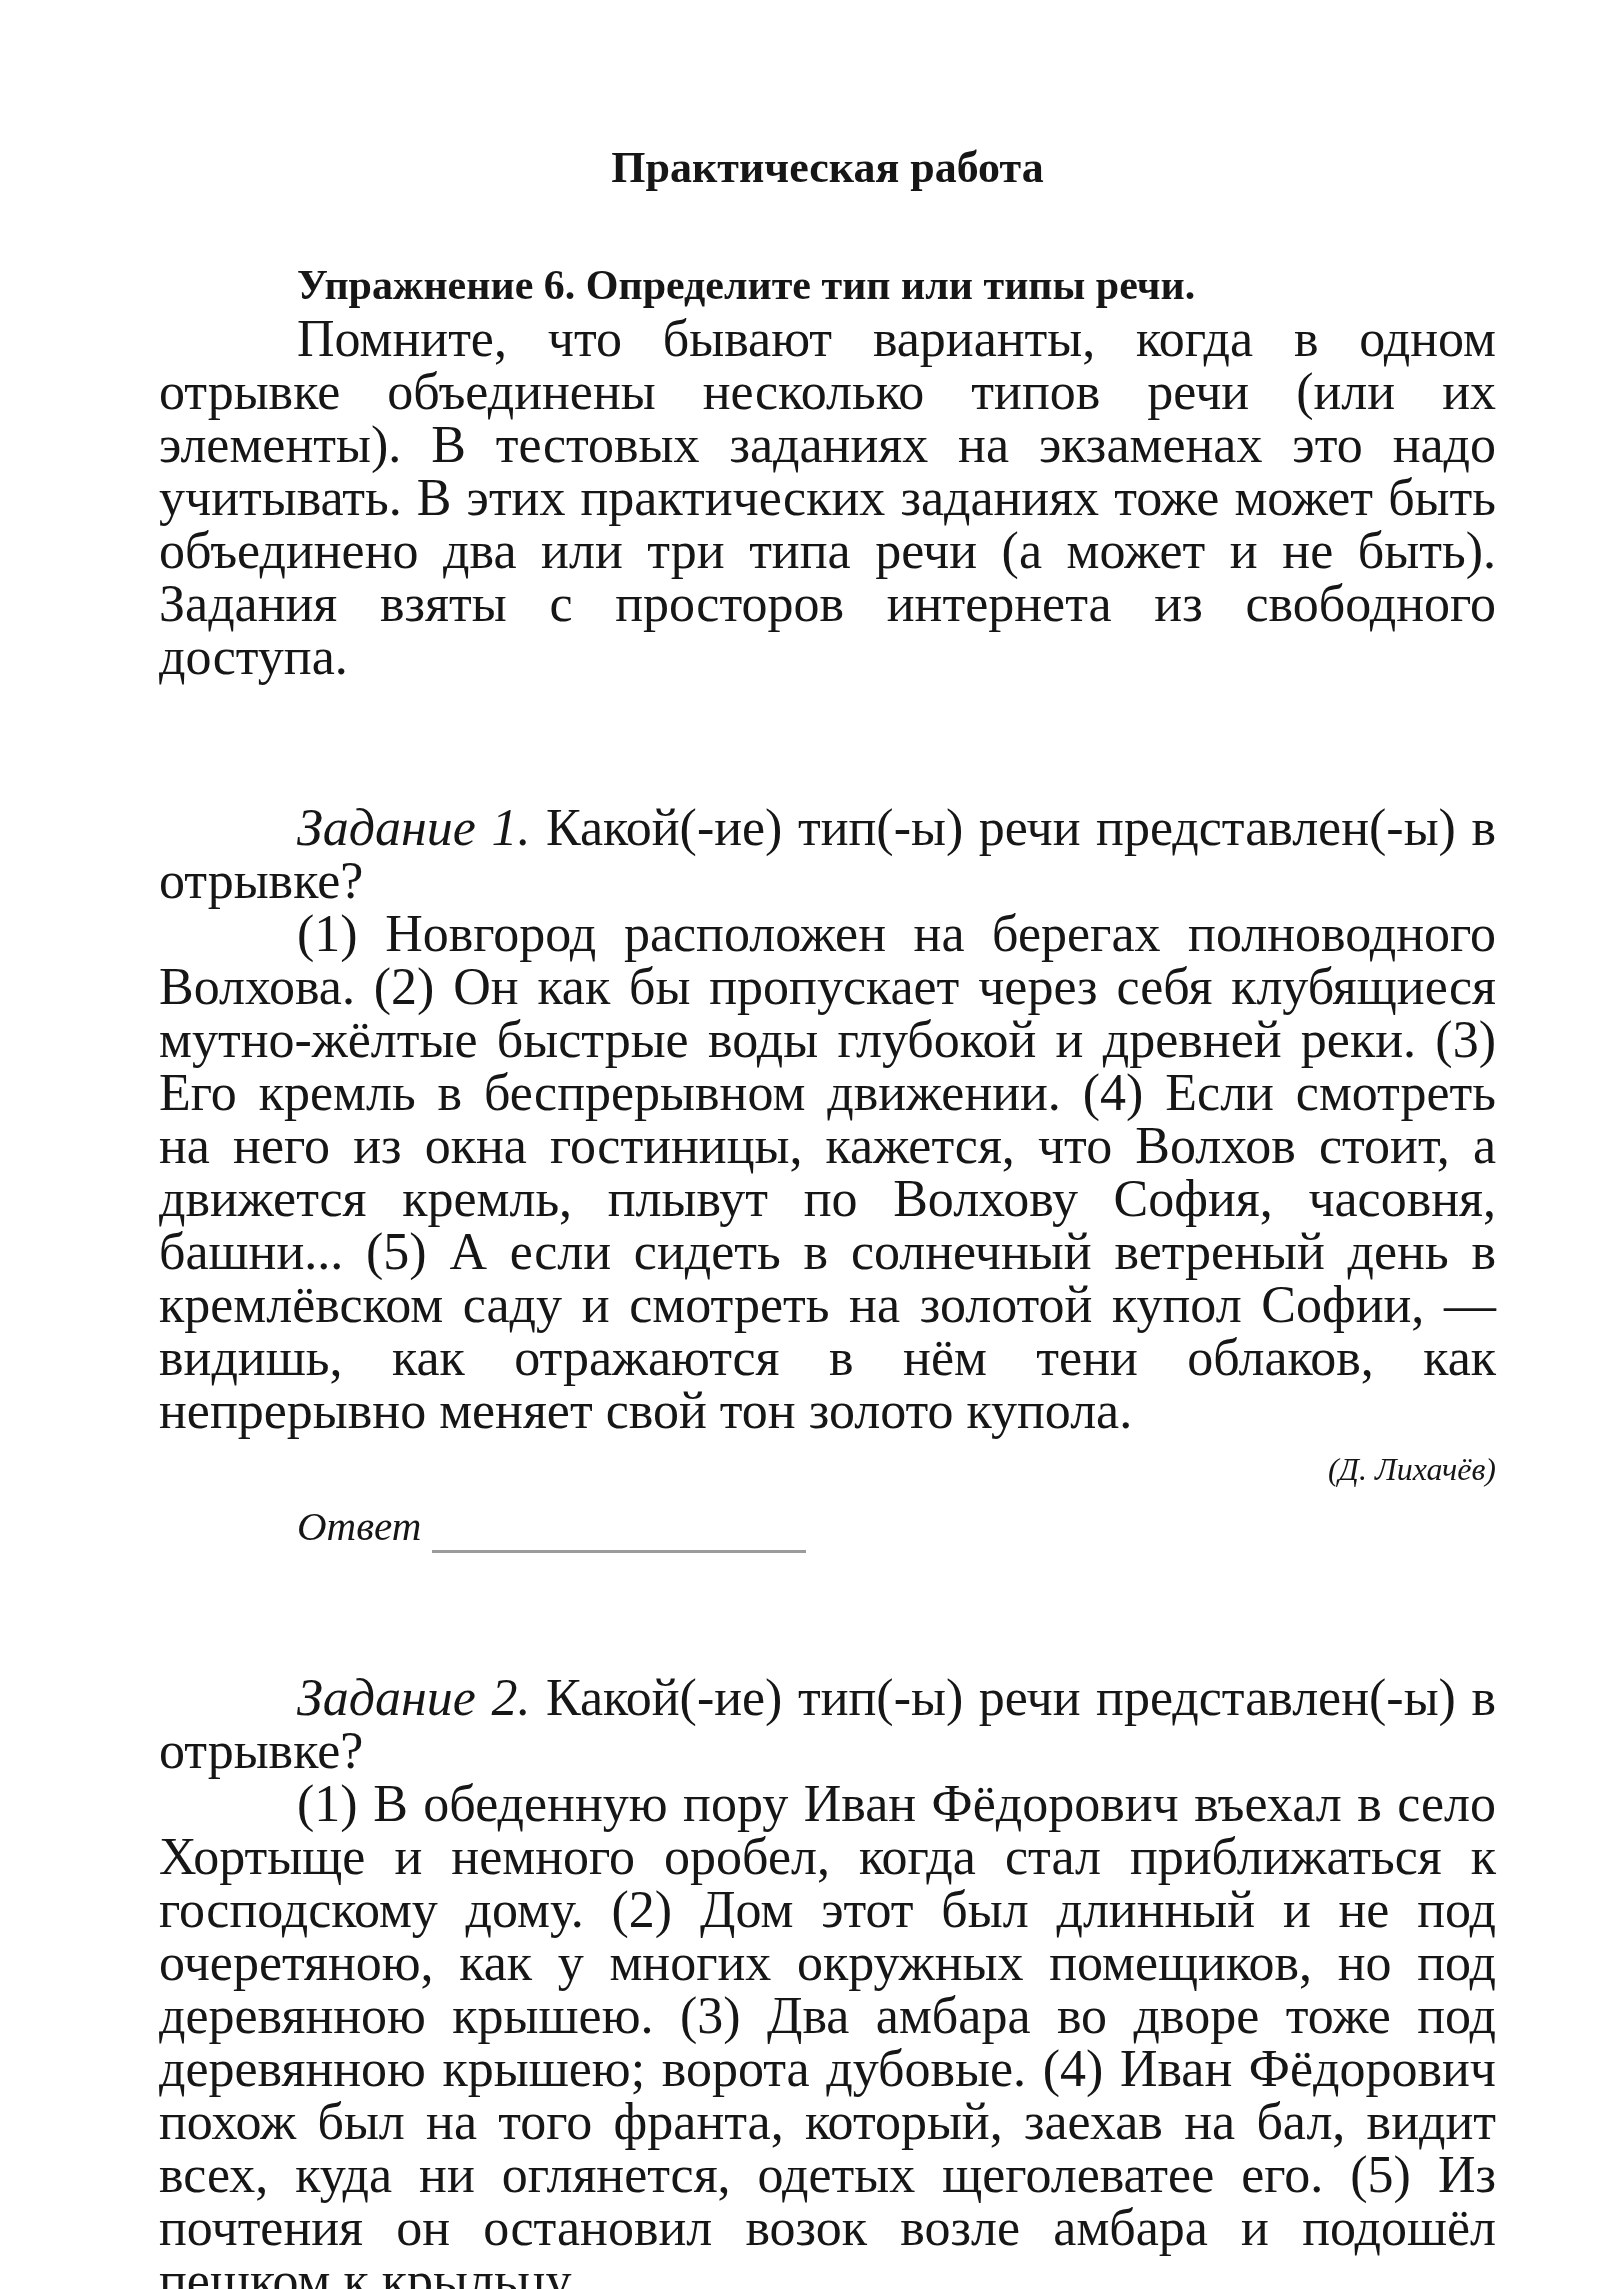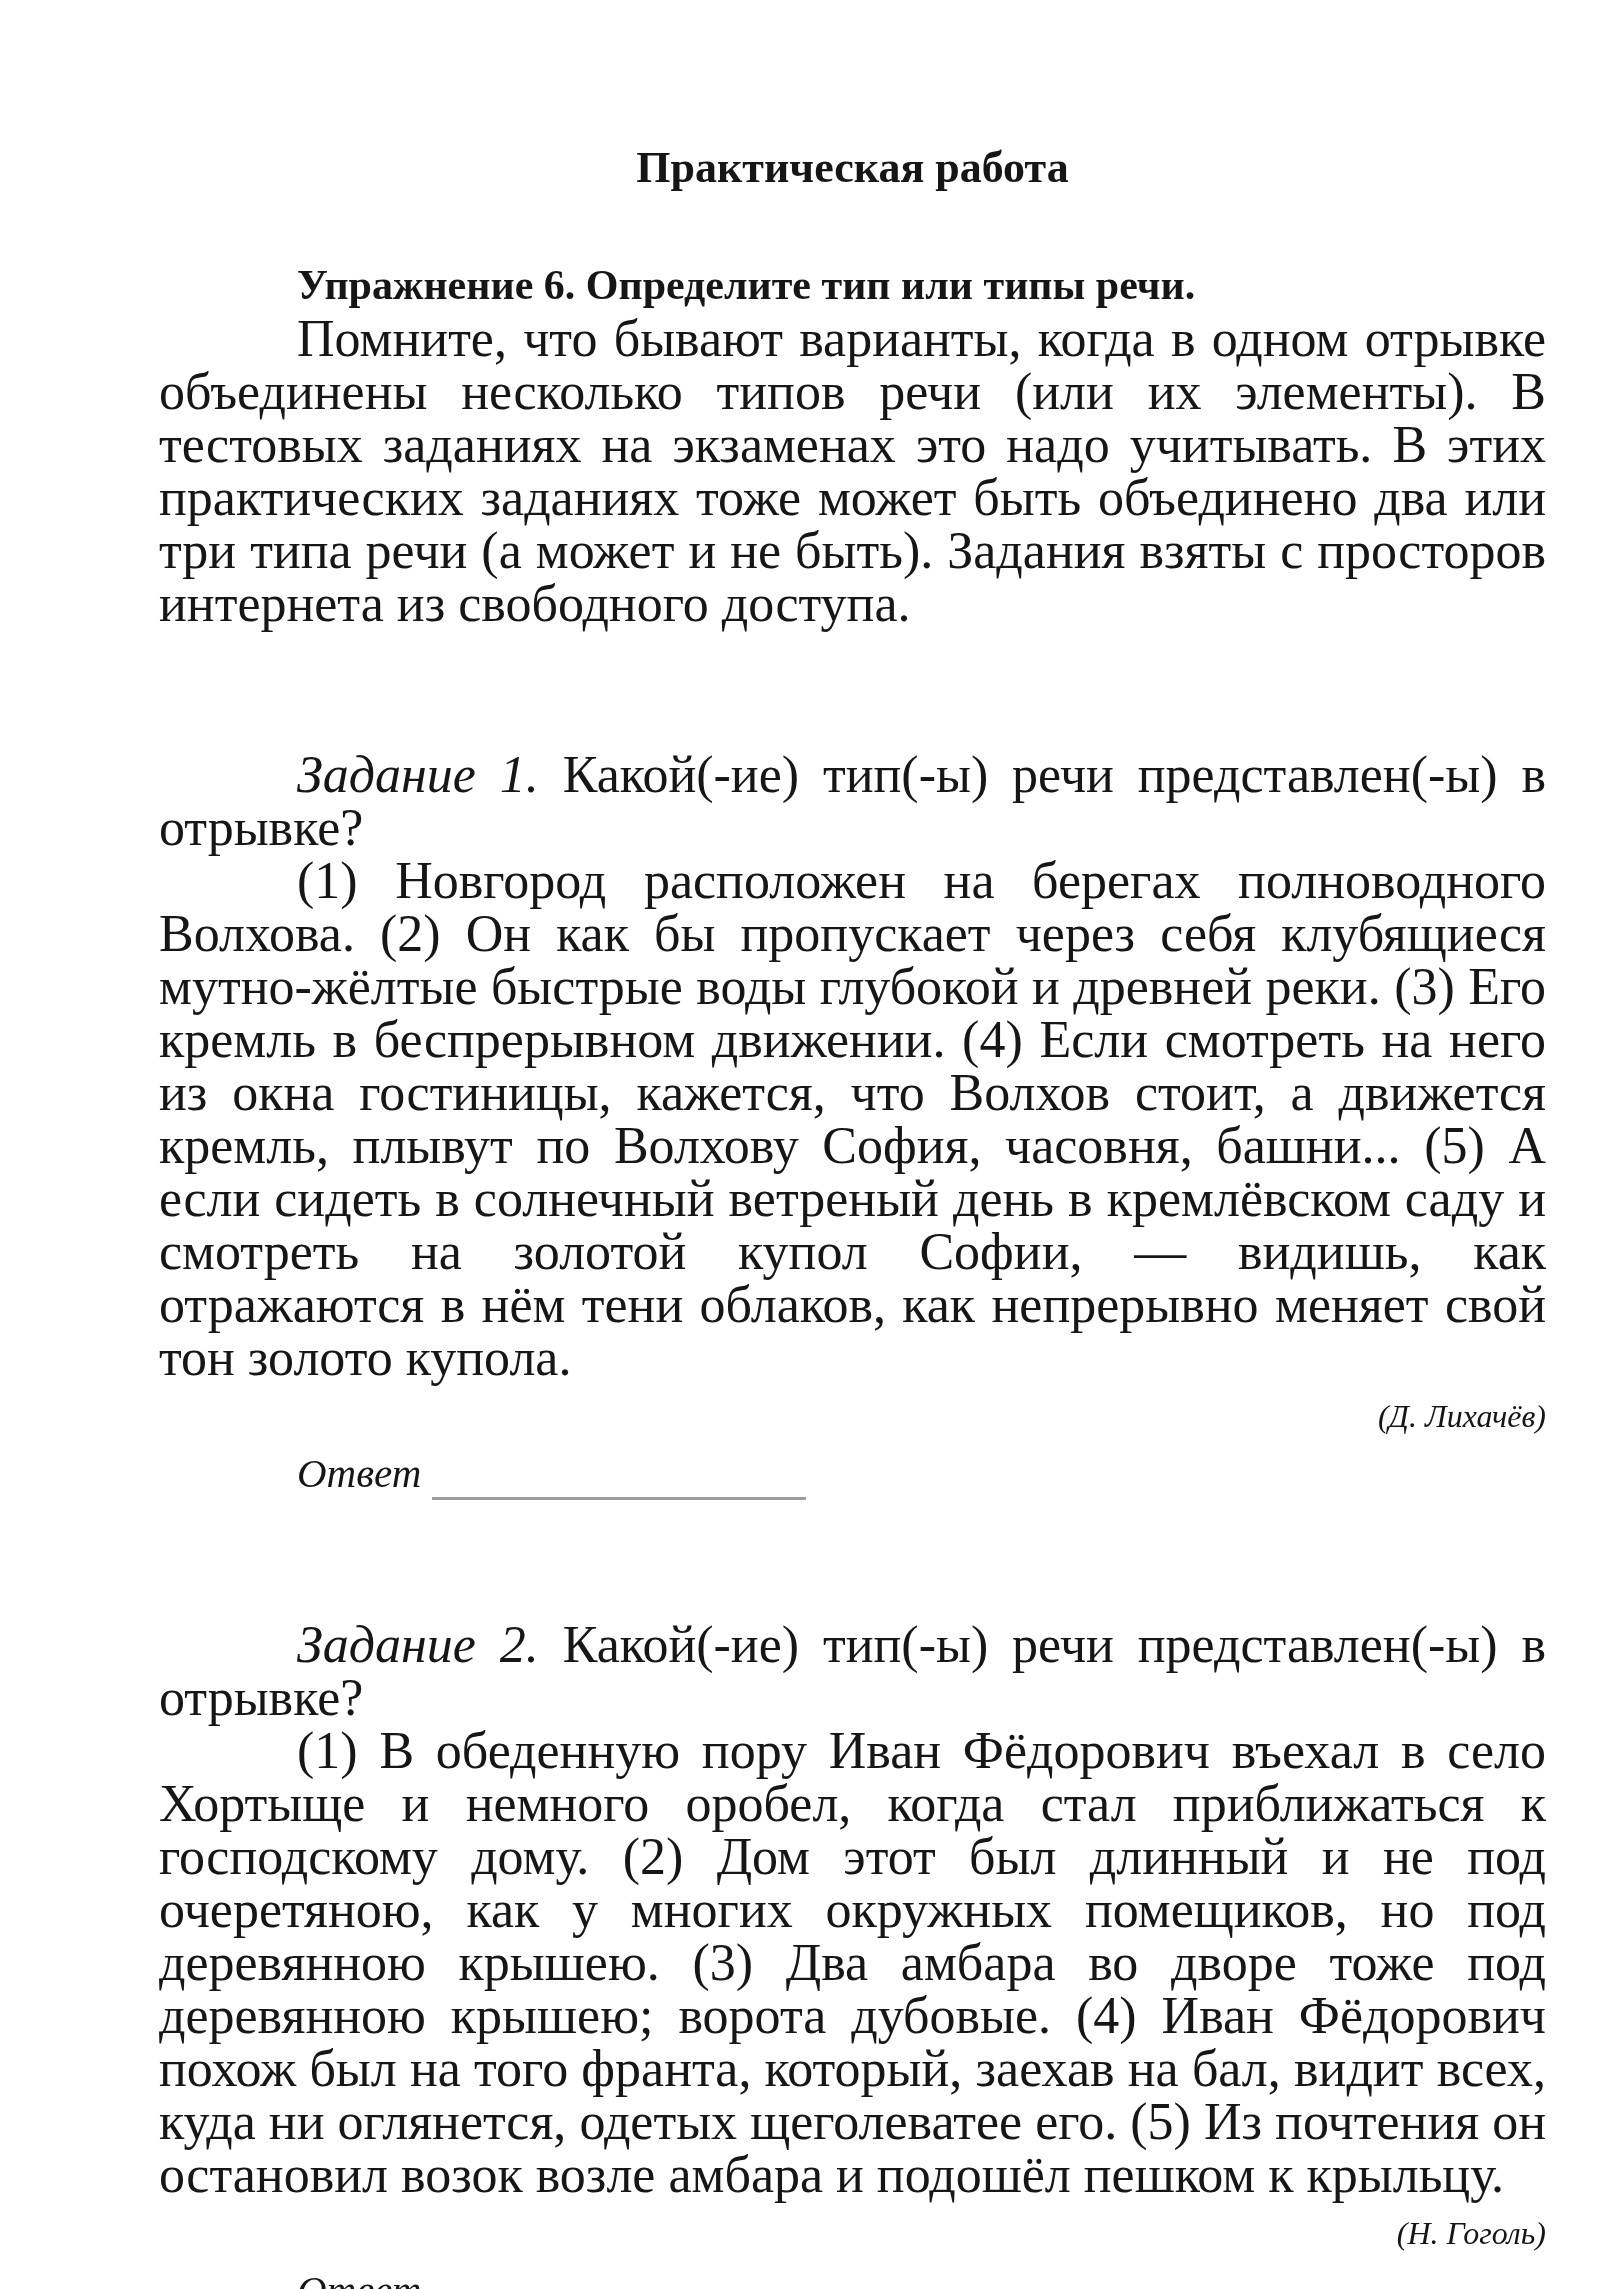--- a/index.html
+++ b/index.html
@@ -11,21 +11,21 @@
     width: 1614px;
     height: 2290px;
     font-family: "Liberation Serif", "DejaVu Serif", serif;
     color: #161616;
     overflow: hidden;
   }
   .page {
     box-sizing: border-box;
     width: 1614px;
     height: 1672px;
-    padding: 140px 68px 0 159px;
+    padding: 140px 118px 0 159px;
   }
   .title {
     margin: 0;
     text-align: center;
     font-size: 44px;
     font-weight: bold;
     line-height: 55px;
   }
   .exercise-heading {
     margin: 63px 0 0 0;

